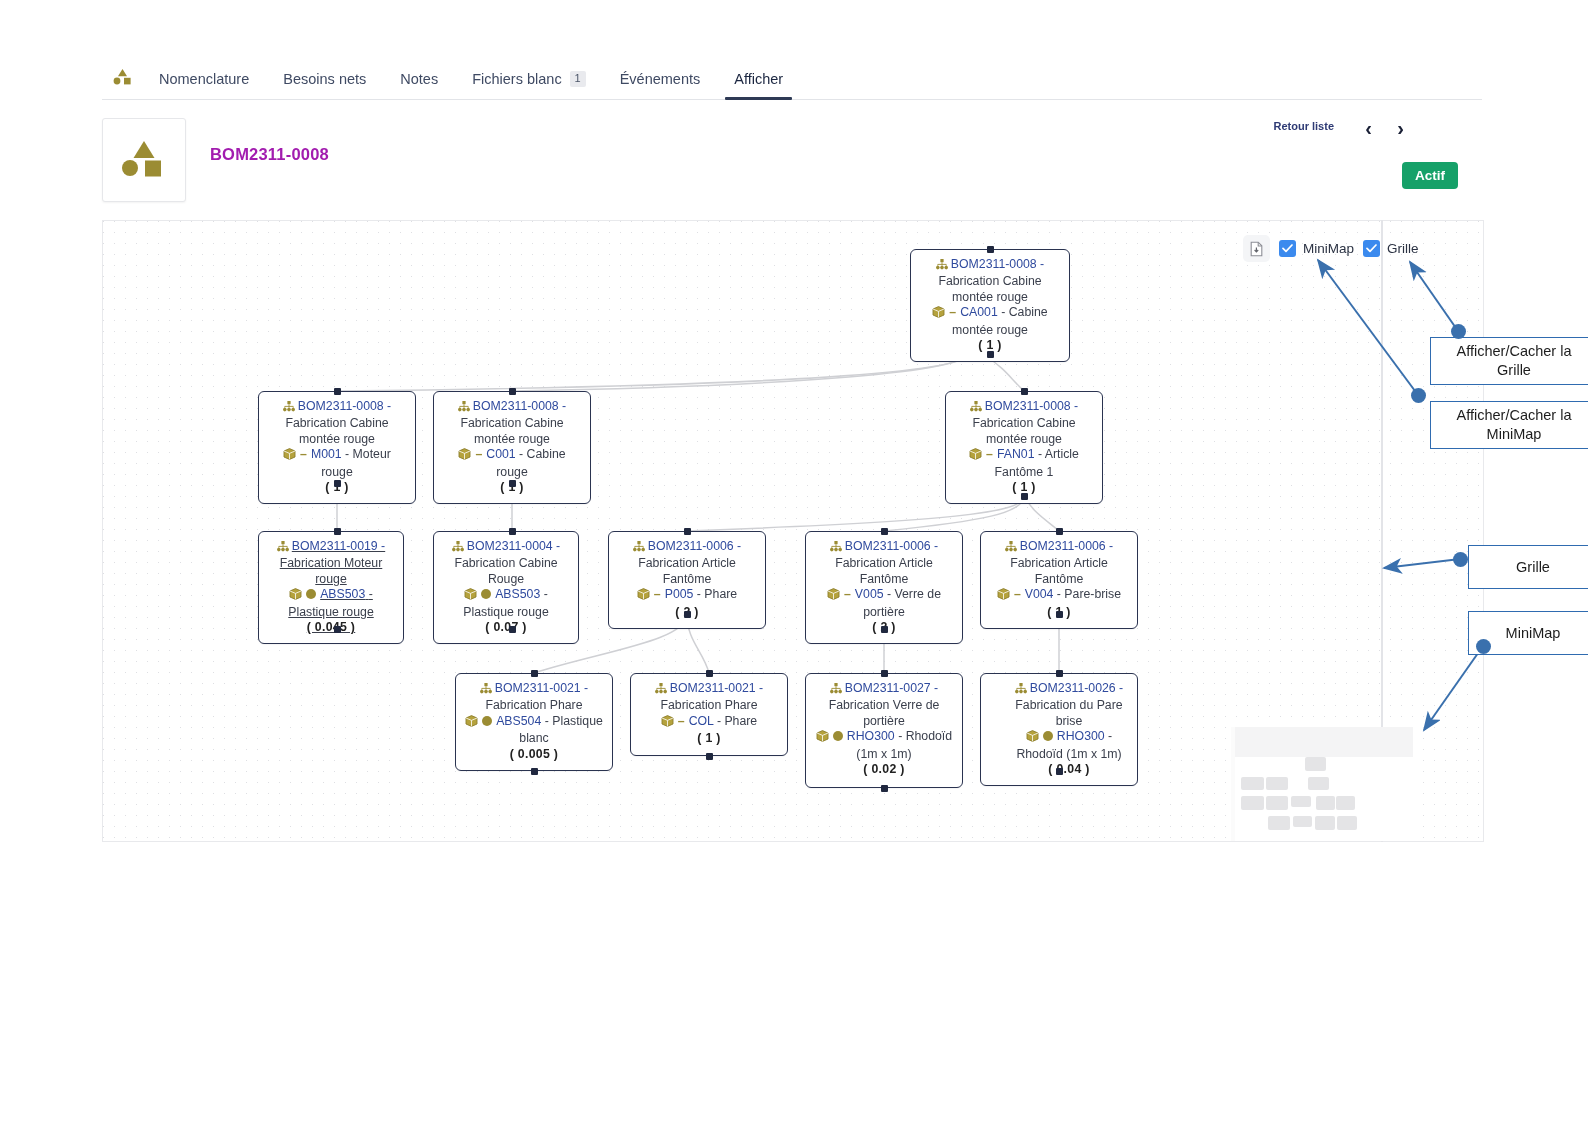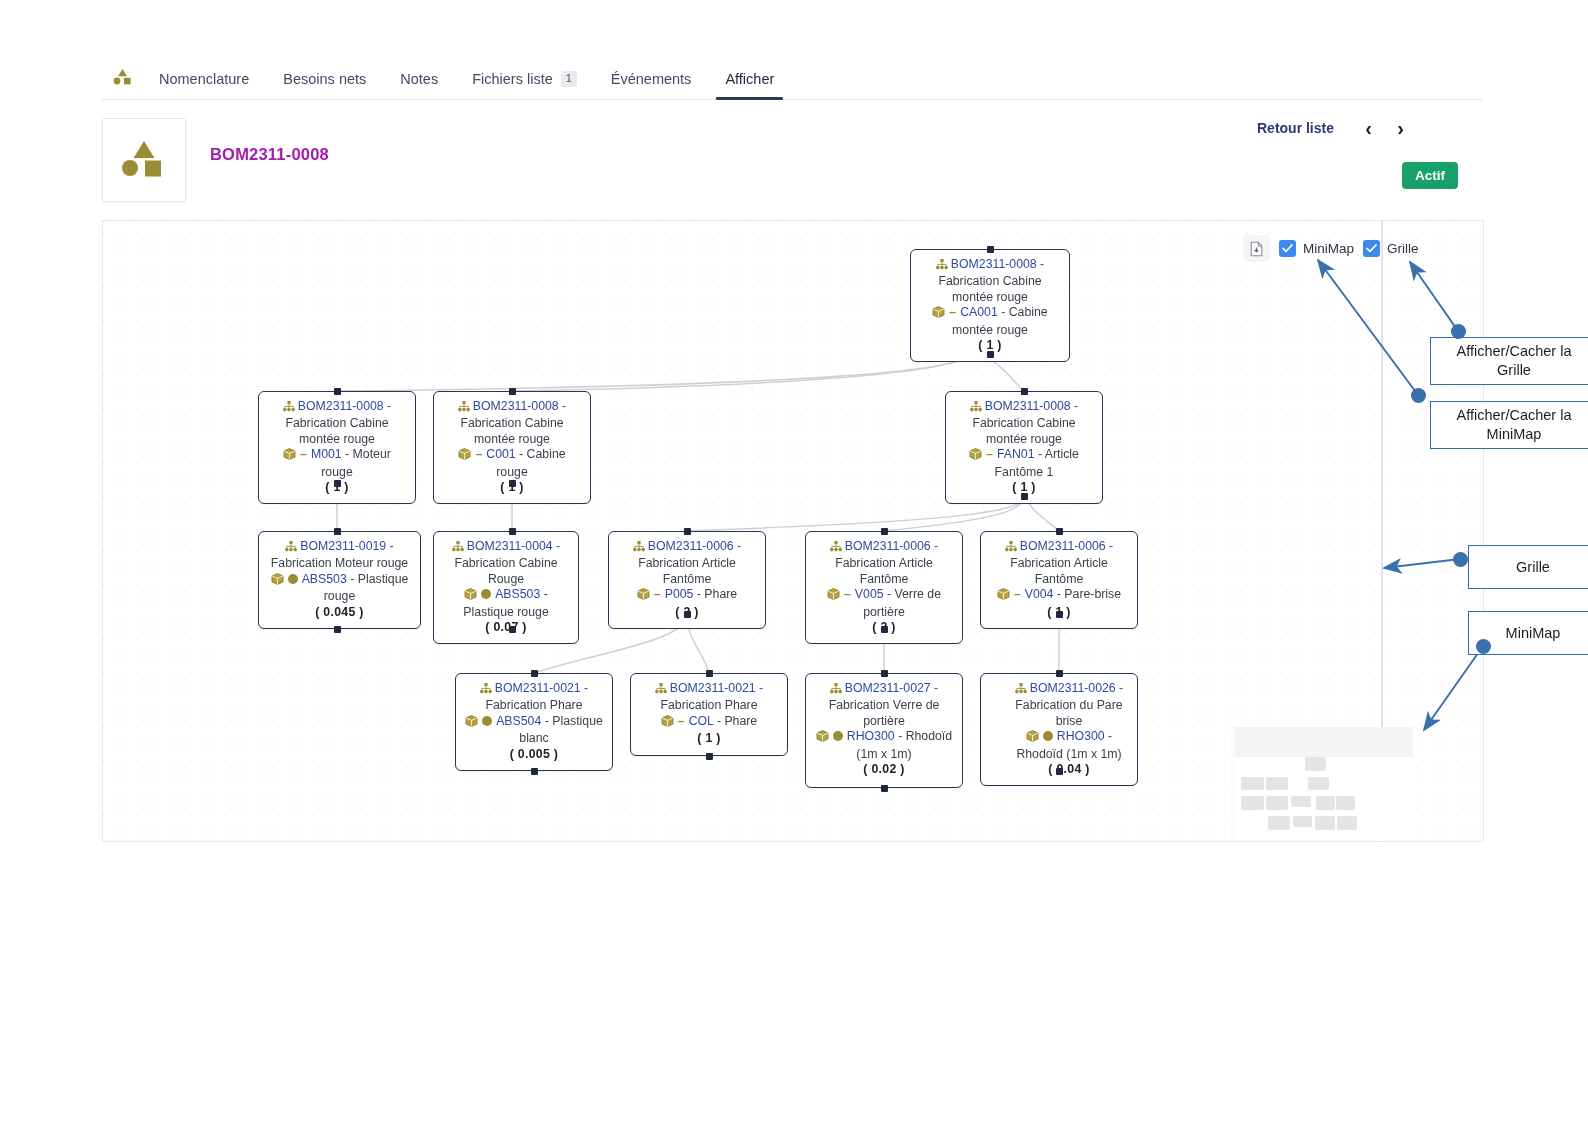--- a/index.html
+++ b/index.html
@@ -45,21 +45,21 @@
     background:#fff; border:1px solid #e6e7ea; border-radius:3px;
     box-shadow:0 1px 2px rgba(0,0,0,.05);
     display:flex; align-items:center; justify-content:center;
   }
   #rec-title {
     position:absolute; left:108px; top:27px;
     font-size:16.5px; font-weight:bold; color:#a21caf; letter-spacing:.2px;
   }
   #retour {
     position:absolute; right:150px; top:2px;
-    font-size:14px; font-weight:bold; color:#2e3a74; cursor:pointer;
+    font-size:11px; font-weight:bold; color:#2e3a74; cursor:pointer;
   }
   .navchev {
     position:absolute; top:-1px; font-size:20px; color:#1a2036; cursor:pointer;
     font-weight:bold; line-height:22px;
   }
   #chev-prev { right:112px; }
   #chev-next { right:80px; }
   #status-badge {
     position:absolute; right:26px; top:44px;
     background:#16a169; color:#fff; font-size:13.5px; font-weight:bold;
@@ -156,21 +156,21 @@
   <div class="tab">
     <span>Nomenclature</span>
   </div>
   <div class="tab">
     <span>Besoins nets</span>
   </div>
   <div class="tab">
     <span>Notes</span>
   </div>
   <div class="tab">
-    <span>Fichiers liste</span>
+    <span>Fichiers blanc</span>
     <span class="tab-badge">1</span>
   </div>
   <div class="tab">
     <span>Événements</span>
   </div>
   <div class="tab active">
     <span>Afficher</span>
   </div>
 </div>
 
@@ -301,21 +301,21 @@
               <path d="M6,3.2 V5.4 M1.8,5.4 H10.2 M1.8,5.4 V6.8 M6,5.4 V6.8 M10.2,5.4 V6.8" stroke="#9b8c33" stroke-width="0.9" fill="none"></path>
             </svg></span><span class="lnk">BOM2311-0008 -</span> <span>Fabrication Cabine montée rouge</span></span>
         <span class="row"><span class="ico"><svg width="13" height="12" viewBox="0 0 13 12">
               <path d="M6.5 0.6 L12 3 L12 9 L6.5 11.4 L1 9 L1 3 Z" fill="#b5a23d" stroke="#8d7f2c" stroke-width="0.9"></path>
               <path d="M1 3 L6.5 5.4 L12 3 M6.5 5.4 V11.4" fill="none" stroke="#fff" stroke-width="0.8"></path>
             </svg></span><span class="dash">–</span><span class="lnk">FAN01</span> <span>- Article Fantôme 1</span></span>
         <span class="row qty">( 1 )</span>
       </div>
       <div class="handle" style="left: 917.5px; top: 166.5px;"></div>
       <div class="handle" style="left: 917.5px; top: 271.5px;"></div>
-      <div class="node" style="left: 155px; top: 310px; width: 163px; min-height: 98px;">
+      <div class="node" style="left: 155px; top: 310px; width: 146px; min-height: 98px; text-decoration: underline;">
         <span class="row"><span class="ico"><svg width="12" height="11" viewBox="0 0 12 11">
               <rect x="4.4" y="0" width="3.2" height="3.2" fill="#9b8c33"></rect>
               <circle cx="1.8" cy="8.6" r="1.8" fill="#9b8c33"></circle>
               <circle cx="6" cy="8.6" r="1.8" fill="#9b8c33"></circle>
               <circle cx="10.2" cy="8.6" r="1.8" fill="#9b8c33"></circle>
               <path d="M6,3.2 V5.4 M1.8,5.4 H10.2 M1.8,5.4 V6.8 M6,5.4 V6.8 M10.2,5.4 V6.8" stroke="#9b8c33" stroke-width="0.9" fill="none"></path>
             </svg></span><span class="lnk">BOM2311-0019 -</span> <span>Fabrication Moteur rouge</span></span>
         <span class="row"><span class="ico"><svg width="13" height="12" viewBox="0 0 13 12">
               <path d="M6.5 0.6 L12 3 L12 9 L6.5 11.4 L1 9 L1 3 Z" fill="#b5a23d" stroke="#8d7f2c" stroke-width="0.9"></path>
               <path d="M1 3 L6.5 5.4 L12 3 M6.5 5.4 V11.4" fill="none" stroke="#fff" stroke-width="0.8"></path>

